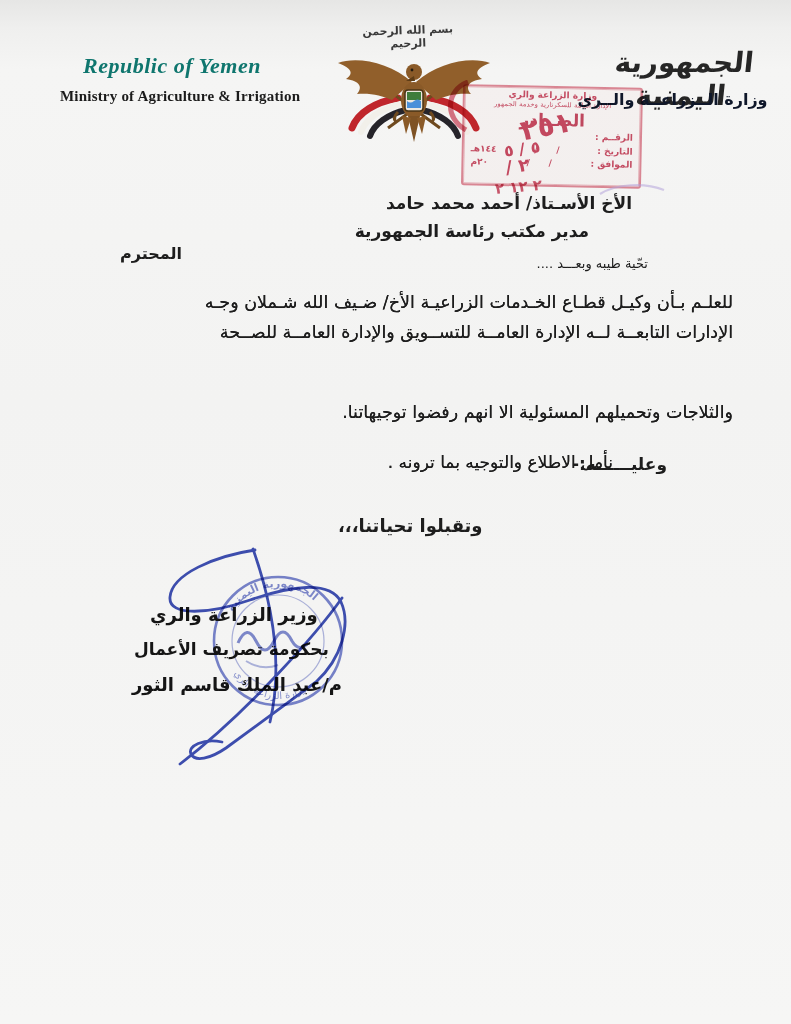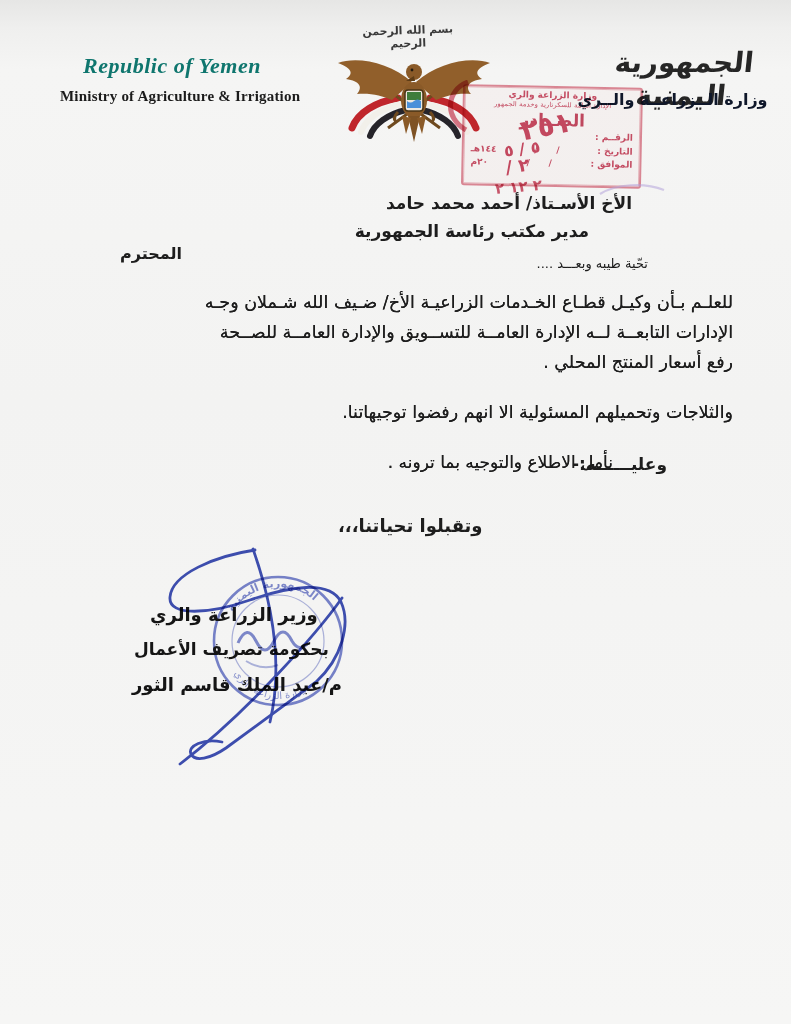--- a/index.html
+++ b/index.html
@@ -123,21 +123,20 @@
 </svg>
 
 <div class="abs ar bold-line" style="right:159px;top:193px;">الأخ الأسـتاذ/ أحمد محمد حامد</div>
 <div class="abs ar bold-line" style="right:202px;top:221px;">مدير مكتب رئاسة الجمهورية</div>
 <div class="abs ar honorific" style="left:120px;top:212px;margin-top:32px;">المحترم</div>
 <div class="abs ar salute" style="right:143px;top:256px;">تحّية طيبه وبعـــد ....</div>
 
 <div class="abs ar" style="right:58px;left:62px;top:287px;text-align:right;">
   <div class="body-line">للعلـم بـأن وكيـل قطـاع  الخـدمات  الزراعيـة الأخ/ ضـيف الله شـملان وجـه</div>
   <div class="body-line">الإدارات  التابعــة  لــه الإدارة العامــة للتســويق والإدارة العامــة للصــحة</div>
-  <div class="body-line">رفع أسعار المنتج المحلي .</div>
 </div>
 <div class="abs ar" style="right:58px;left:62px;top:398px;text-align:right;">
   <div class="body-line" style="line-height:29px;">والثلاجات وتحميلهم المسئولية الا انهم رفضوا توجيهاتنا.</div>
 </div>
 
 <div class="abs ar" style="right:124px;top:454px;font-weight:bold;font-size:17px;">وعليــــــه:-</div>
 <div class="abs ar" style="right:178px;top:452px;font-size:17px;text-shadow:0 0 .4px #222;">نأمل الاطلاع والتوجيه بما ترونه .</div>
 <div class="abs ar" style="left:338px;top:515px;font-weight:bold;font-size:18px;letter-spacing:-.5px;">وتقبلوا تحياتنا،،،</div>
 
 <svg class="abs blend" style="left:208px;top:571px;" width="140" height="140" viewBox="0 0 140 140" opacity="0.8">

